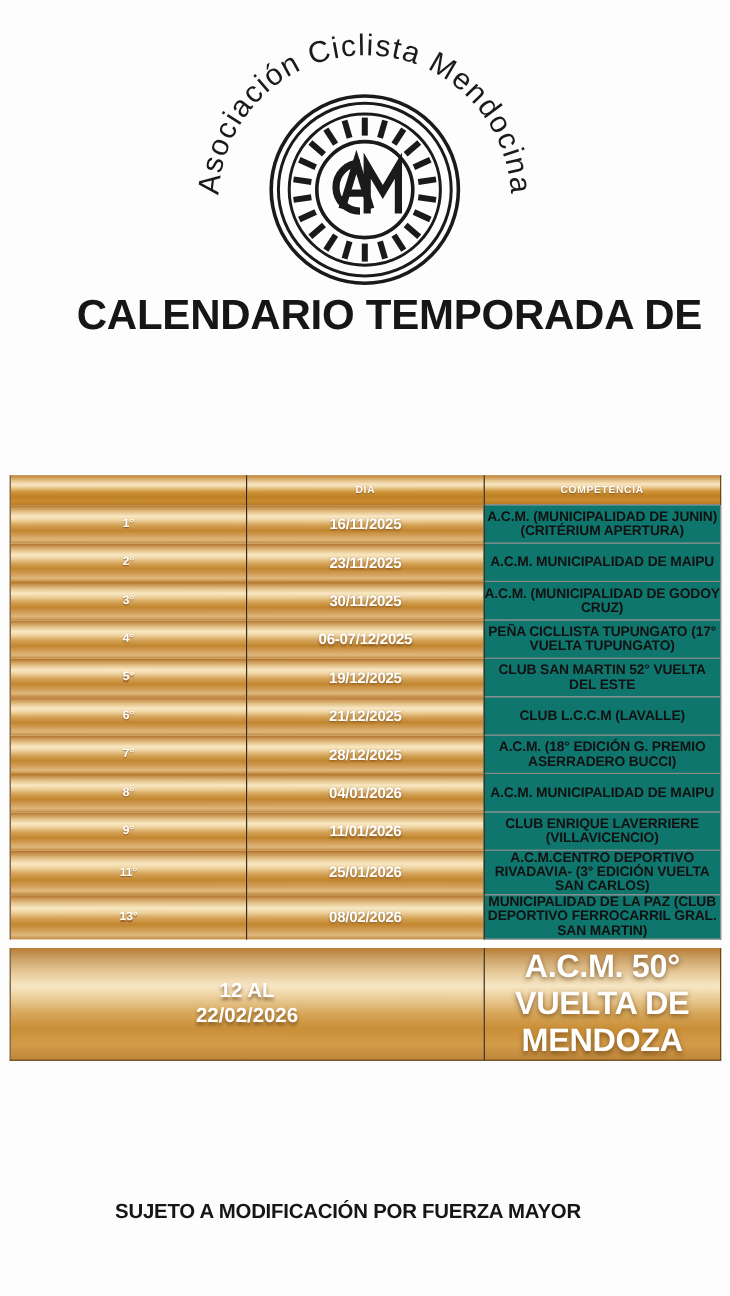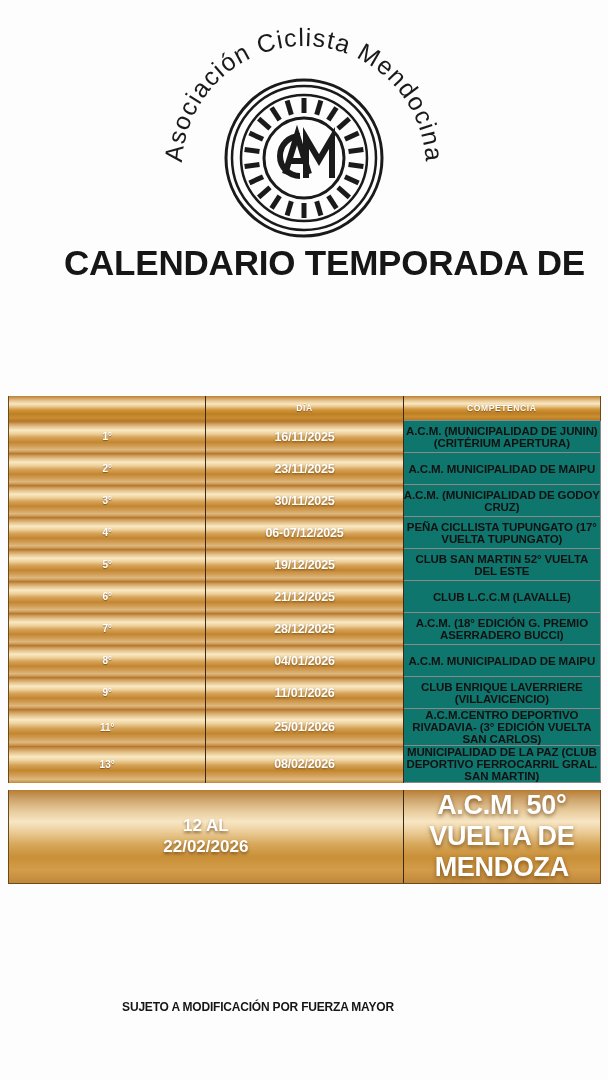--- a/index.html
+++ b/index.html
@@ -209,24 +209,25 @@
     background: #ffffff;
   }
 
   
   .footer {
     position: absolute;
     left: 0;
     top: 1000px;
     width: 516px;
     text-align: center;
-    font-size: 12px;
+    font-size: 17px;
     font-weight: bold;
     color: #161616;
     letter-spacing: -0.2px;
+    padding-left: 32px;
   }
 </style>
 </head>
 <body>
 
 <div class="logo-wrap">
   <svg class="logo-svg" width="300" height="236" viewBox="0 0 300 236">
     <defs>
       <path id="arcPath" d="M 28,160 A 122,122 0 0 1 272,160" fill="none"></path>
     </defs>

